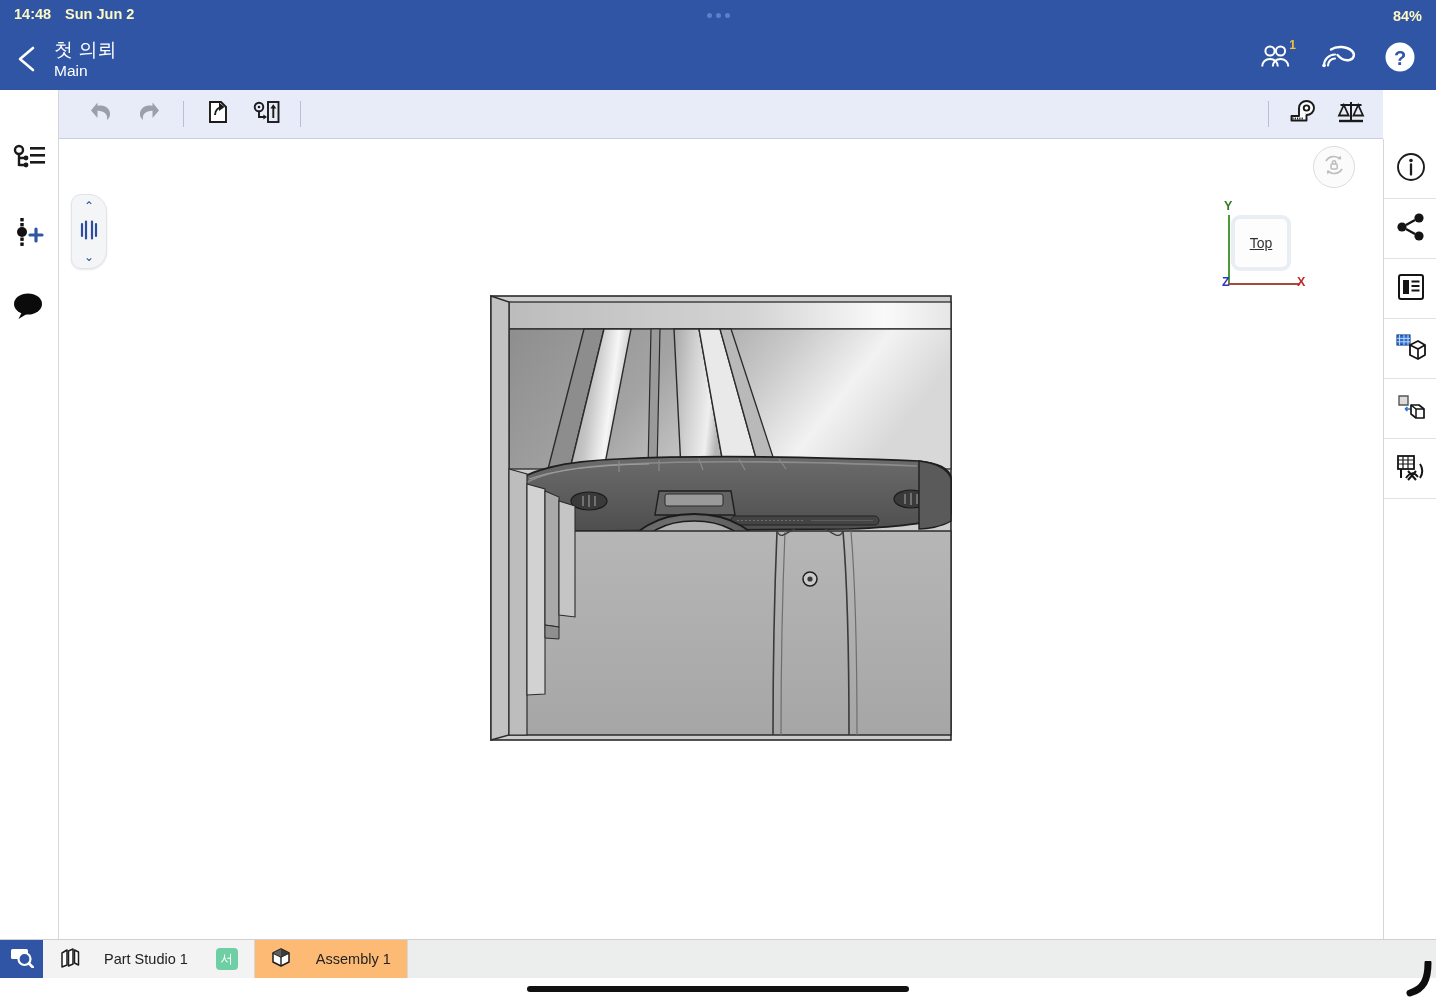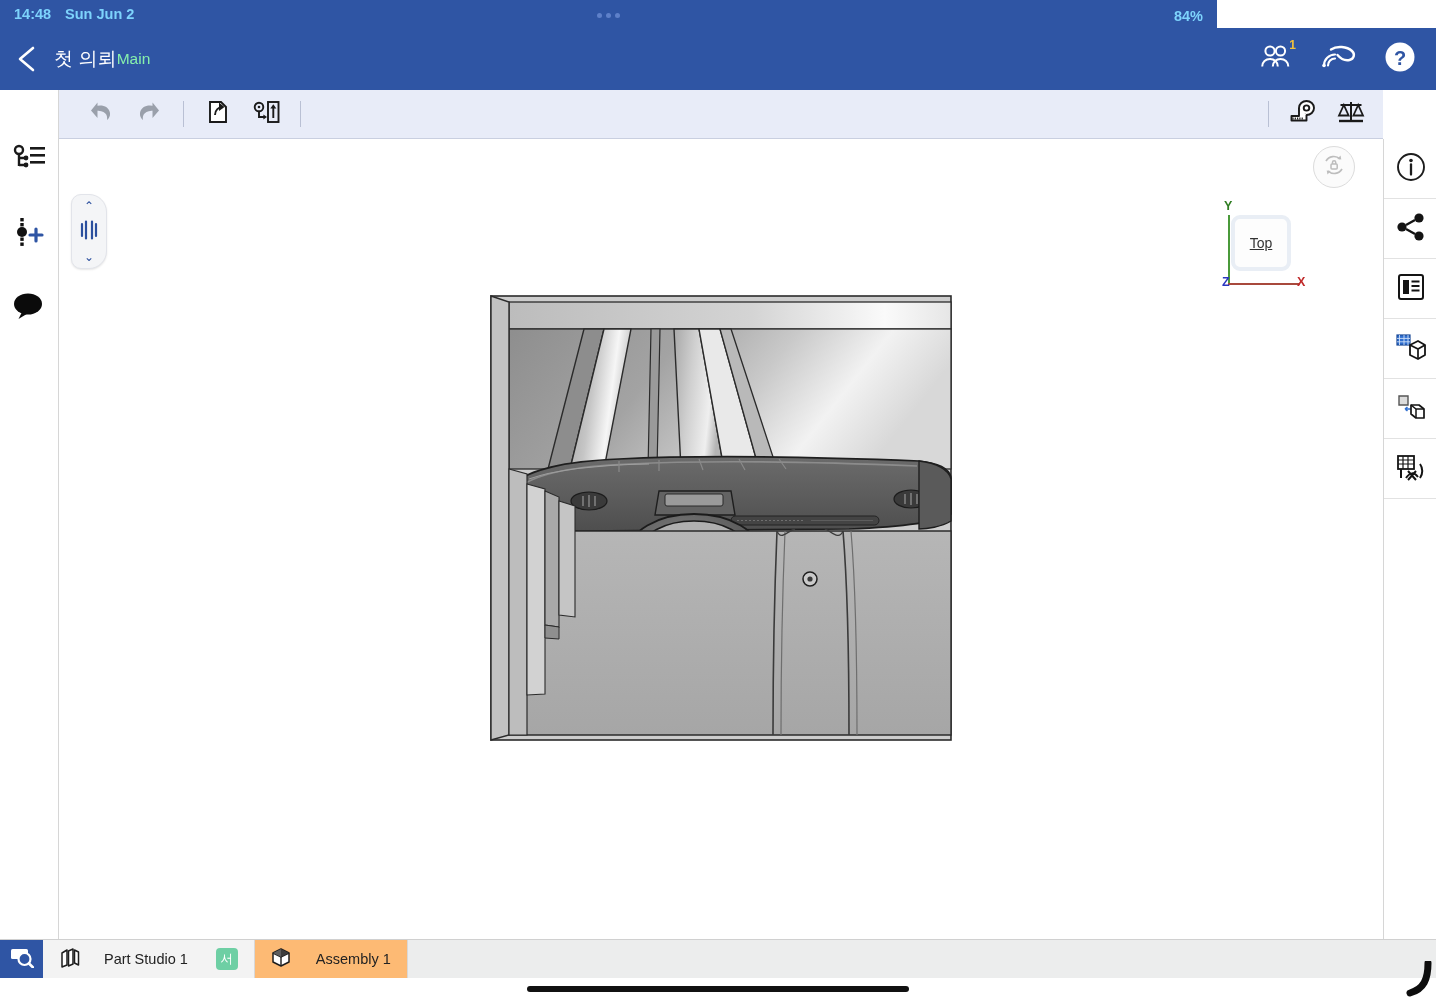--- a/index.html
+++ b/index.html
@@ -6,22 +6,22 @@
   html, body {
     width: 1436px; height: 1003px;
     overflow: hidden;
     font-family: "Liberation Sans", sans-serif;
     background: #ffffff;
   }
   .app { position: relative; width: 1436px; height: 1003px; }
 
   
   .statusbar {
-    position: absolute; top: 0; left: 0; width: 1217px; height: 28px;
-    background: #2f55a4; color: #7dd3fc;
+    position: absolute; top: 0; left: 0; width: 1436px; height: 28px;
+    background: #2f55a4; color: #fef9c3;
     display: flex; align-items: center;
     font-size: 14.5px; font-weight: bold;
   }
   .sb-left { margin-left: 14px; display: flex; gap: 14px; align-items: center; }
   .sb-center { position: absolute; left: 0; right: 0; text-align: center; pointer-events: none; }
   .sb-dots { display: inline-flex; gap: 4px; align-items: center; vertical-align: middle; }
   .sb-dots i { width: 5px; height: 5px; border-radius: 50%; background: #5e80c9; display: block; }
   .sb-right { position: absolute; right: 14px; display: flex; gap: 7px; align-items: center; flex-direction: column; }
   .batt {
     width: 26px; height: 13px; border: 1.6px solid #cfd9ee; border-radius: 3.5px;
@@ -39,23 +39,23 @@
   
   .docheader {
     position: absolute; top: 28px; left: 0; width: 1436px; height: 62px;
     background: #2f55a4; color: #fff; display: flex; align-items: center;
   }
   .backbtn {
     width: 54px; height: 62px; display: flex; align-items: center; justify-content: center;
     cursor: pointer;
   }
   .backbtn svg { display: block; }
-  .titles { display: flex; justify-content: center; line-height: 1.12; }
+  .titles { display: flex; flex-direction: column; justify-content: center; line-height: 1.12; }
   .doc-title { font-size: 19px; font-weight: normal; letter-spacing: .1px; }
-  .doc-sub { font-size: 15.5px; color: #86efac; margin-top: 2px; }
+  .doc-sub { font-size: 15.5px; color: #ffffff; margin-top: 2px; }
   .hdr-icons { position: absolute; right: 16px; display: flex; align-items: center; gap: 22px; }
   .hdr-icon { position: relative; width: 40px; height: 40px; display: flex; align-items: center; justify-content: center; cursor: pointer; }
   .badge-1 {
     position: absolute; top: -1px; right: 0px; font-size: 12px; font-weight: bold;
     color: #f0c13c;
   }
 
   
   .leftrail {
     position: absolute; top: 90px; left: 0; width: 59px; height: 849px;

